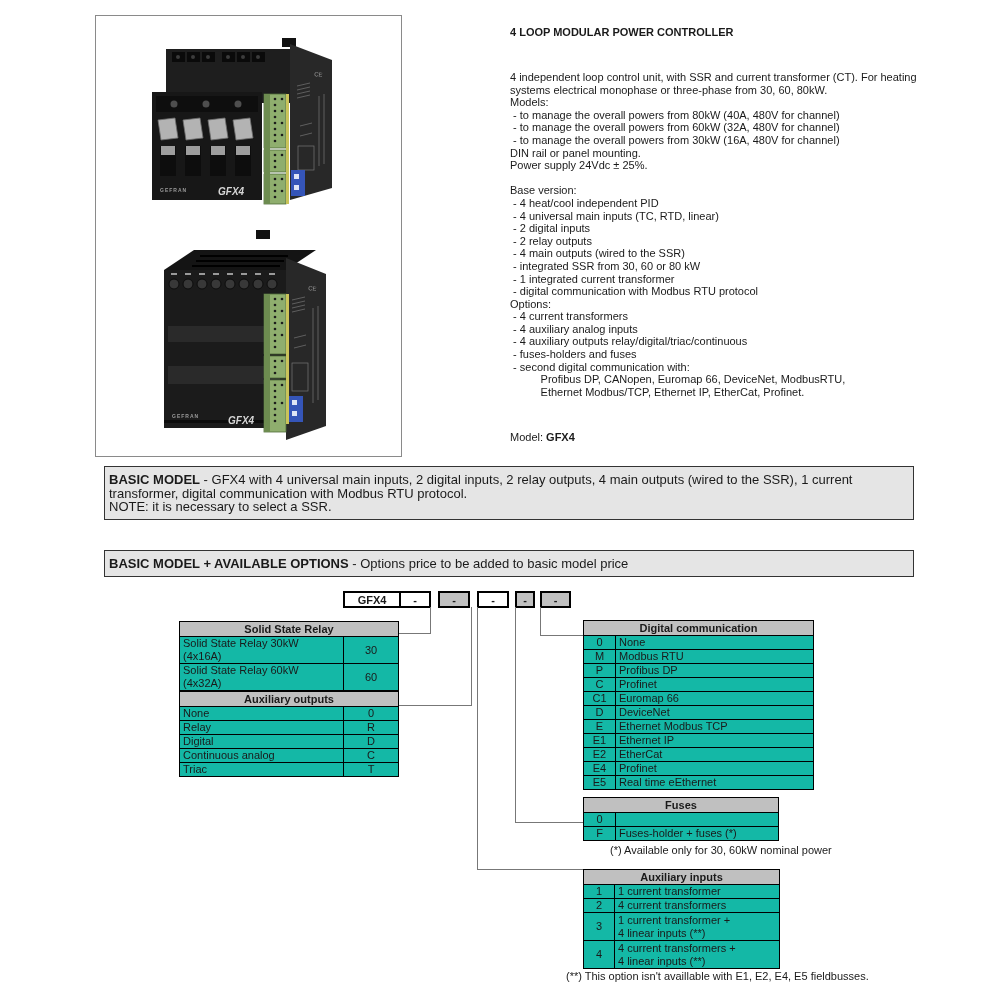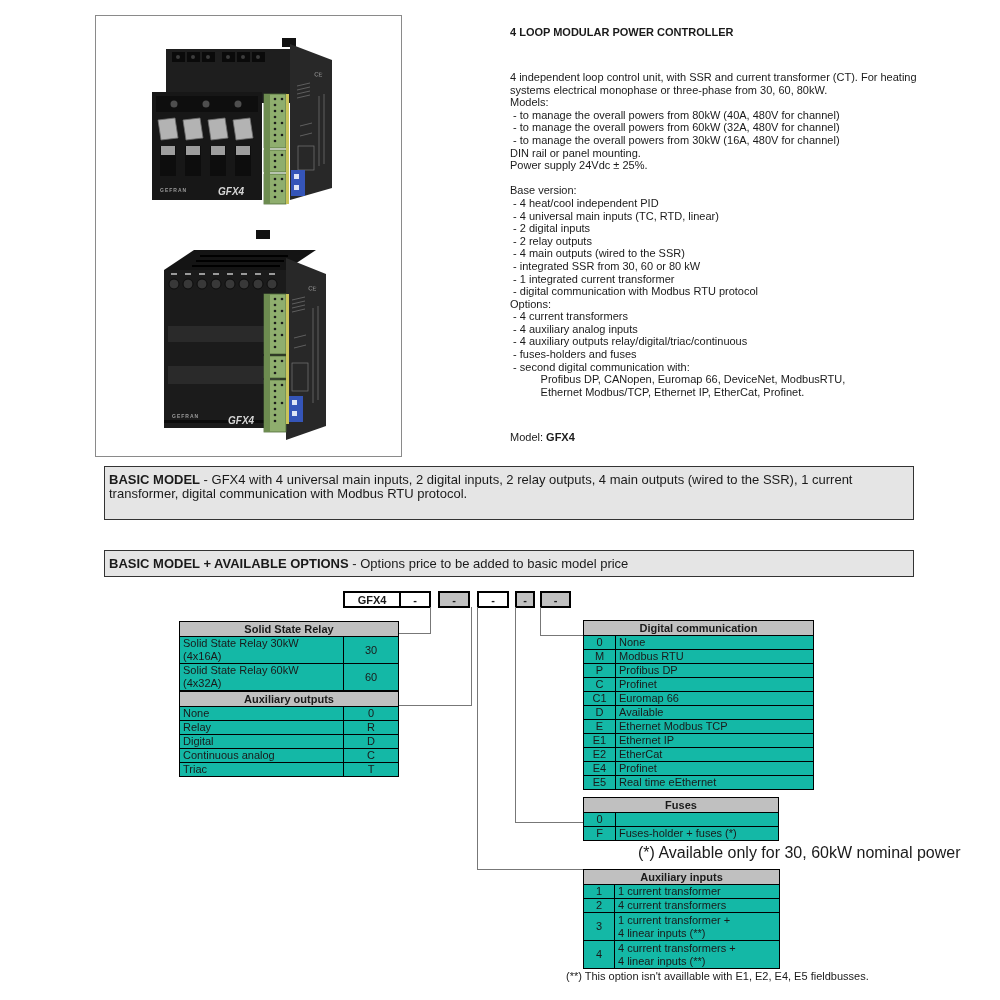--- a/index.html
+++ b/index.html
@@ -50,21 +50,21 @@
   th{background:#c0c0c0;font-weight:bold;text-align:center;padding:1px 3px;height:12px;font-size:11px;}
   td{padding:0 3px;height:13px;white-space:pre-line;line-height:13px;}
   td.code{text-align:center;}
   td.tall{height:27px;}
   .t-ssr{left:179px;top:621px;width:220px;}
   .t-auxout{left:179px;top:691px;width:220px;}
   .t-digcomm{left:583px;top:620px;width:231px;}
   .t-fuses{left:583px;top:797px;width:196px;}
   .t-auxin{left:583px;top:869px;width:197px;}
 
-  .note1{position:absolute;left:638px;top:844px;font-size:16px;}
+  .note1{position:absolute;left:610px;top:844px;font-size:11px;}
   .note2{position:absolute;left:566px;top:970px;font-size:11px;}
 
   
   .svg-brand{font-family:"Liberation Sans",sans-serif;font-size:5px;fill:#9a9a9a;letter-spacing:1px;font-weight:bold;}
   .svg-model{font-family:"Liberation Sans",sans-serif;font-size:10px;fill:#d6d6d6;font-weight:bold;font-style:italic;}
   .svg-mark{font-family:"Liberation Sans",sans-serif;font-size:6px;fill:#9a9a9a;}
 </style>
 </head>
 <body>
 
@@ -284,20 +284,21 @@
  - 4 auxiliary analog inputs
  - 4 auxiliary outputs relay/digital/triac/continuous
  - fuses-holders and fuses
  - second digital communication with:
           Profibus DP, CANopen, Euromap 66, DeviceNet, ModbusRTU,
           Ethernet Modbus/TCP, Ethernet IP, EtherCat, Profinet.</div>
   <div class="model-line"><span>Model: </span><span class="bold">GFX4</span></div>
 
   <div class="banner banner1">
     <div><span class="bold">BASIC MODEL</span><span> - GFX4 with 4 universal main inputs, 2 digital inputs, 2 relay outputs, 4 main outputs (wired to the SSR), 1 current transformer, digital communication with Modbus RTU protocol.</span></div>
+    <div>NOTE: it is necessary to select a SSR.</div>
   </div>
 
   <div class="banner banner2">
     <span class="bold">BASIC MODEL + AVAILABLE OPTIONS</span><span> - Options price to be added to basic model price</span>
   </div>
 
   <div class="slot sm">GFX4</div>
   <div class="slot s1">-</div>
   <div class="slot s2 gray">-</div>
   <div class="slot s3">-</div>
@@ -395,21 +396,21 @@
     <tr>
           <td class="code">C</td>
           <td>Profinet</td>
         </tr>
     <tr>
           <td class="code">C1</td>
           <td>Euromap 66</td>
         </tr>
     <tr>
           <td class="code">D</td>
-          <td>Available</td>
+          <td>DeviceNet</td>
         </tr>
     <tr>
           <td class="code">E</td>
           <td>Ethernet Modbus TCP</td>
         </tr>
     <tr>
           <td class="code">E1</td>
           <td>Ethernet IP</td>
         </tr>
     <tr>

